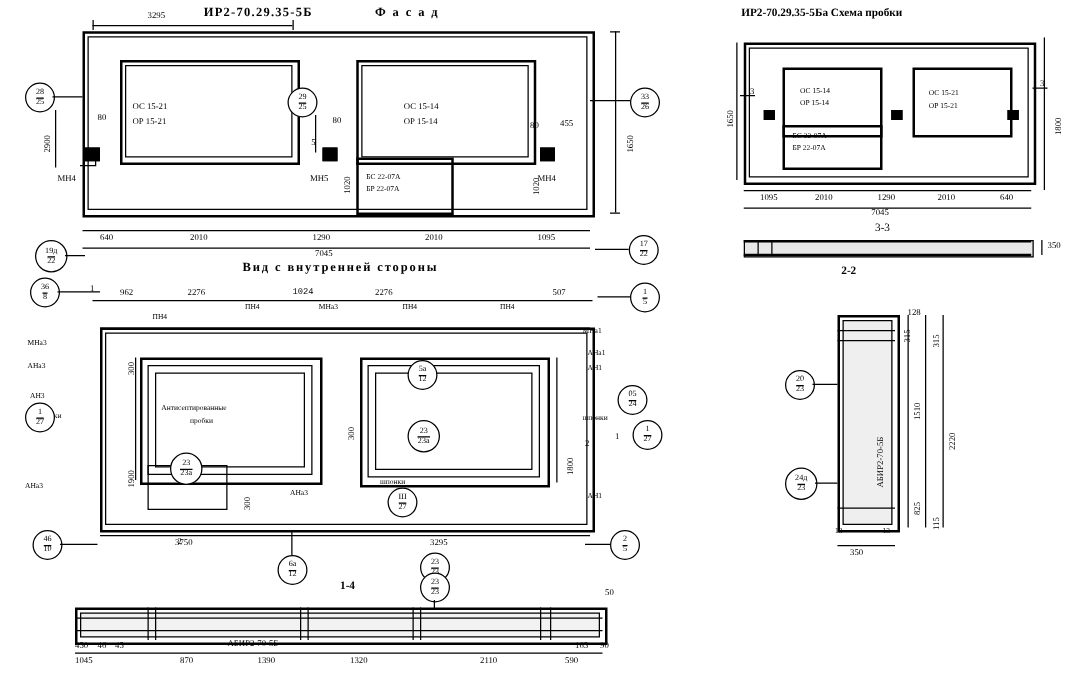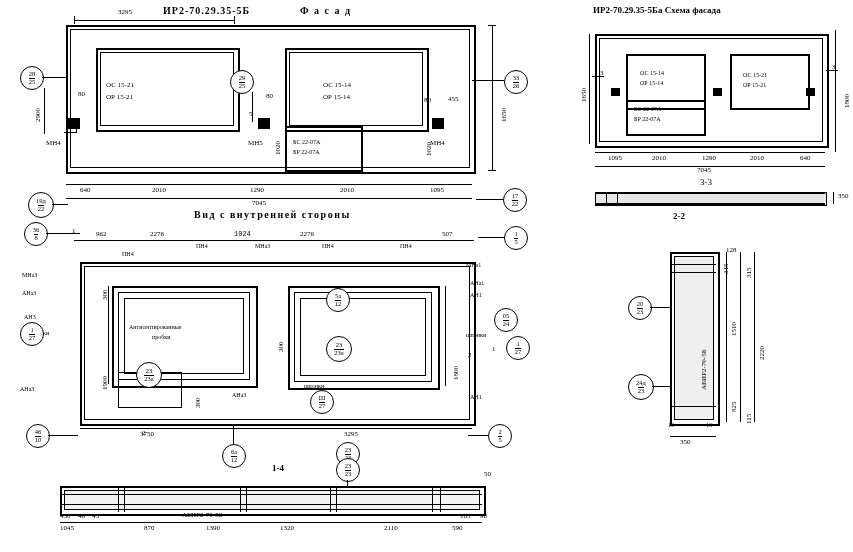--- a/index.html
+++ b/index.html
@@ -116,21 +116,21 @@
   <div class="ln h" style="left:52px;top:204px;width:16px;"></div>
 
   <div class="circ" style="left:503px;top:188px;width:22px;height:22px;">
     <span class="a">17</span>
     <span class="b">22</span>
   </div>
   <div class="ln h" style="left:476px;top:199px;width:27px;"></div>
 </div>
 
 <div>
-  <div class="lbl t9" style="left:593px;top:6px;font-weight:bold;">ИР2-70.29.35-5Ба  Схема фасада</div>
+  <div class="lbl t9" style="left:593px;top:6px;font-weight:bold;">ИР2-70.29.35-5Ба  Схема пробки</div>
 
   <div class="box2" style="left:595px;top:34px;width:230px;height:110px;"></div>
   <div class="box" style="left:599px;top:38px;width:222px;height:102px;"></div>
 
   <div class="box2" style="left:626px;top:54px;width:76px;height:52px;"></div>
   <div class="lbl t6" style="left:640px;top:70px;">ОС 15-14</div>
   <div class="lbl t6" style="left:640px;top:80px;">ОР 15-14</div>
 
   <div class="box2" style="left:730px;top:54px;width:76px;height:52px;"></div>
   <div class="lbl t6" style="left:743px;top:72px;">ОС 15-21</div>

